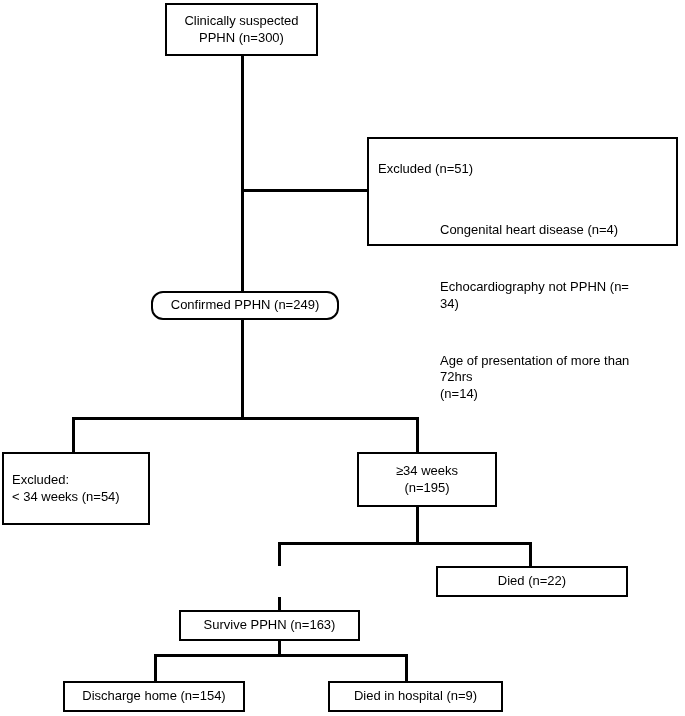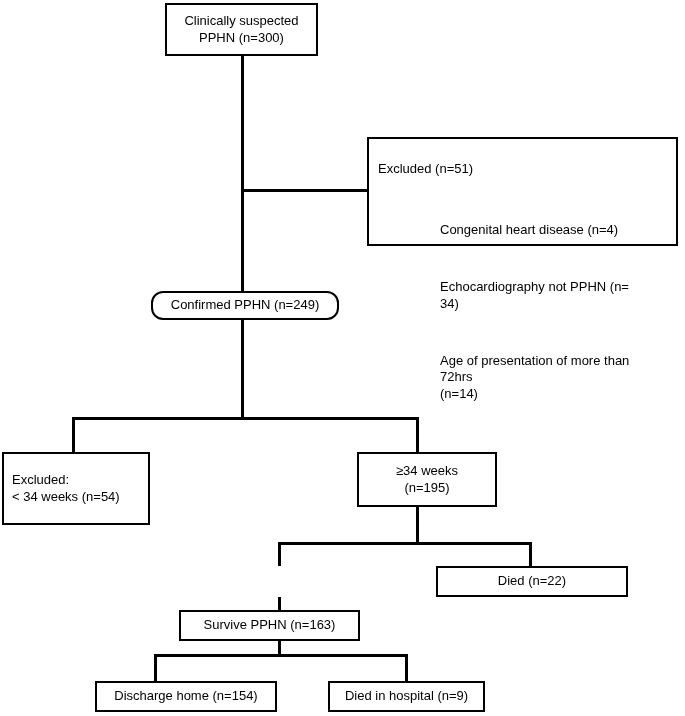--- a/index.html
+++ b/index.html
@@ -110,17 +110,17 @@
   <div class="node left" style="left:2px; top:452px; width:148px; height:73px;">Excluded:
 &lt; 34 weeks (n=54)</div>
 
   <div class="node center" style="left:357px; top:452px; width:140px; height:55px;">≥34 weeks
 (n=195)</div>
 
   <div class="node center" style="left:179px; top:566px; width:181px; height:31px;margin-top:44px;">Survive PPHN (n=163)</div>
 
   <div class="node center" style="left:436px; top:566px; width:192px; height:31px;">Died (n=22)</div>
 
-  <div class="node center" style="left:63px; top:681px; width:182px; height:31px;margin-left:32px;">Discharge home (n=154)</div>
+  <div class="node center" style="left:63px; top:681px; width:182px; height:31px;">Discharge home (n=154)</div>
 
-  <div class="node center" style="left:328px; top:681px; width:157px; height:31px;">Died in hospital (n=9)</div>
+  <div class="node center" style="left:328px; top:681px; width:175px; height:31px;">Died in hospital (n=9)</div>
 
 </div>
 
 </body></html>

